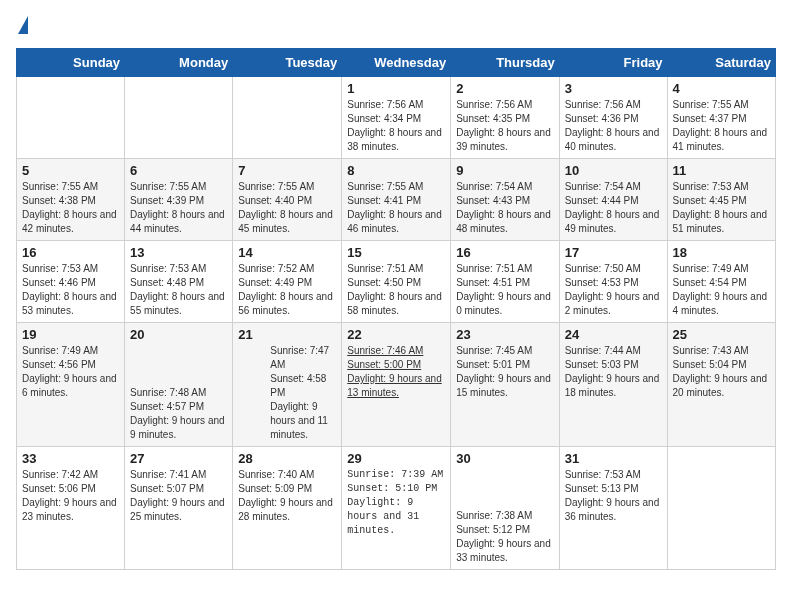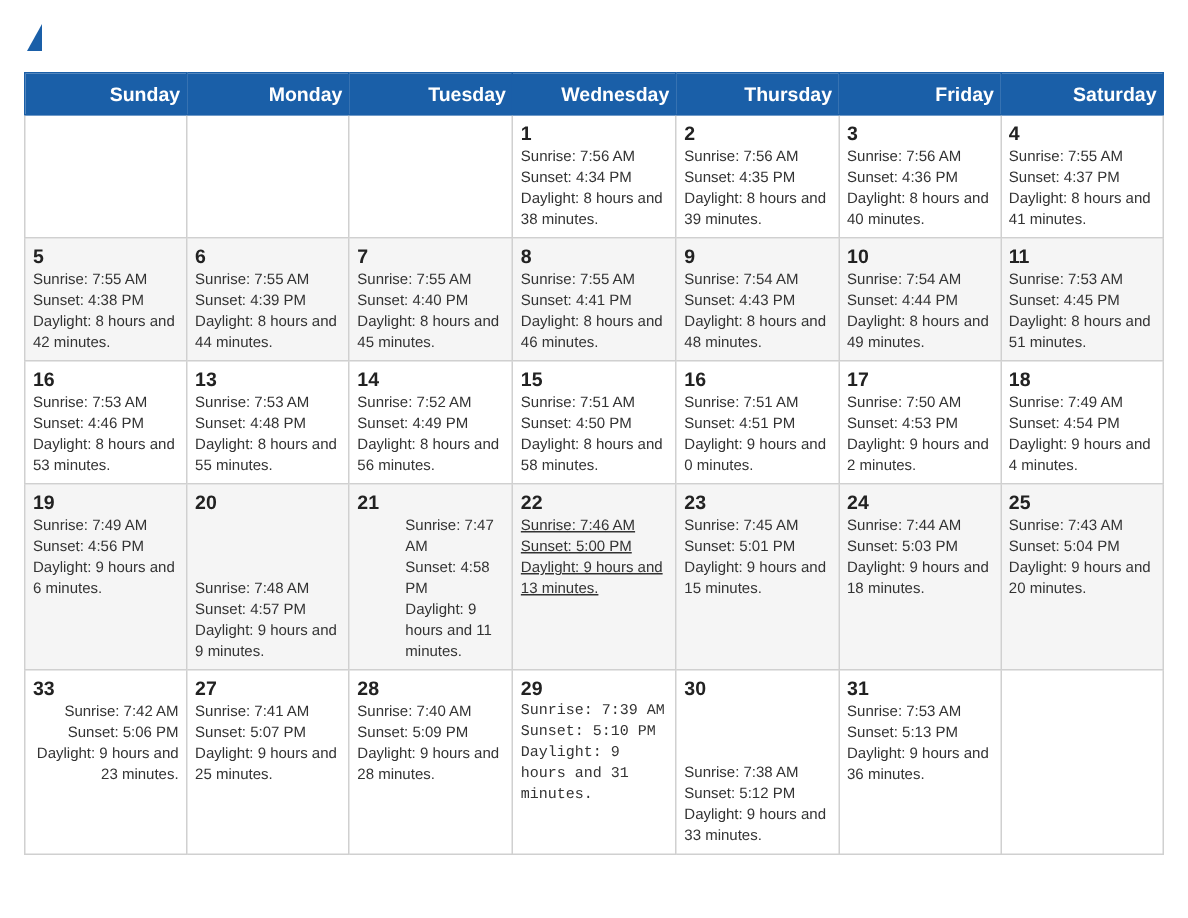--- a/index.html
+++ b/index.html
@@ -277,21 +277,21 @@
         <td>
           <div class="day-num">25</div>
           <div class="day-info" style="white-space: pre-line;">Sunrise: 7:43 AM
 Sunset: 5:04 PM
 Daylight: 9 hours and 20 minutes.</div>
         </td>
       </tr>
       <tr>
         <td>
           <div class="day-num">33</div>
-          <div class="day-info" style="white-space: pre-line; text-align: right;">Sunrise: 7:42 AM
+          <div class="day-info" style="white-space: pre-line;">Sunrise: 7:42 AM
 Sunset: 5:06 PM
 Daylight: 9 hours and 23 minutes.</div>
         </td>
         <td>
           <div class="day-num">27</div>
           <div class="day-info" style="white-space: pre-line;">Sunrise: 7:41 AM
 Sunset: 5:07 PM
 Daylight: 9 hours and 25 minutes.</div>
         </td>
         <td>

